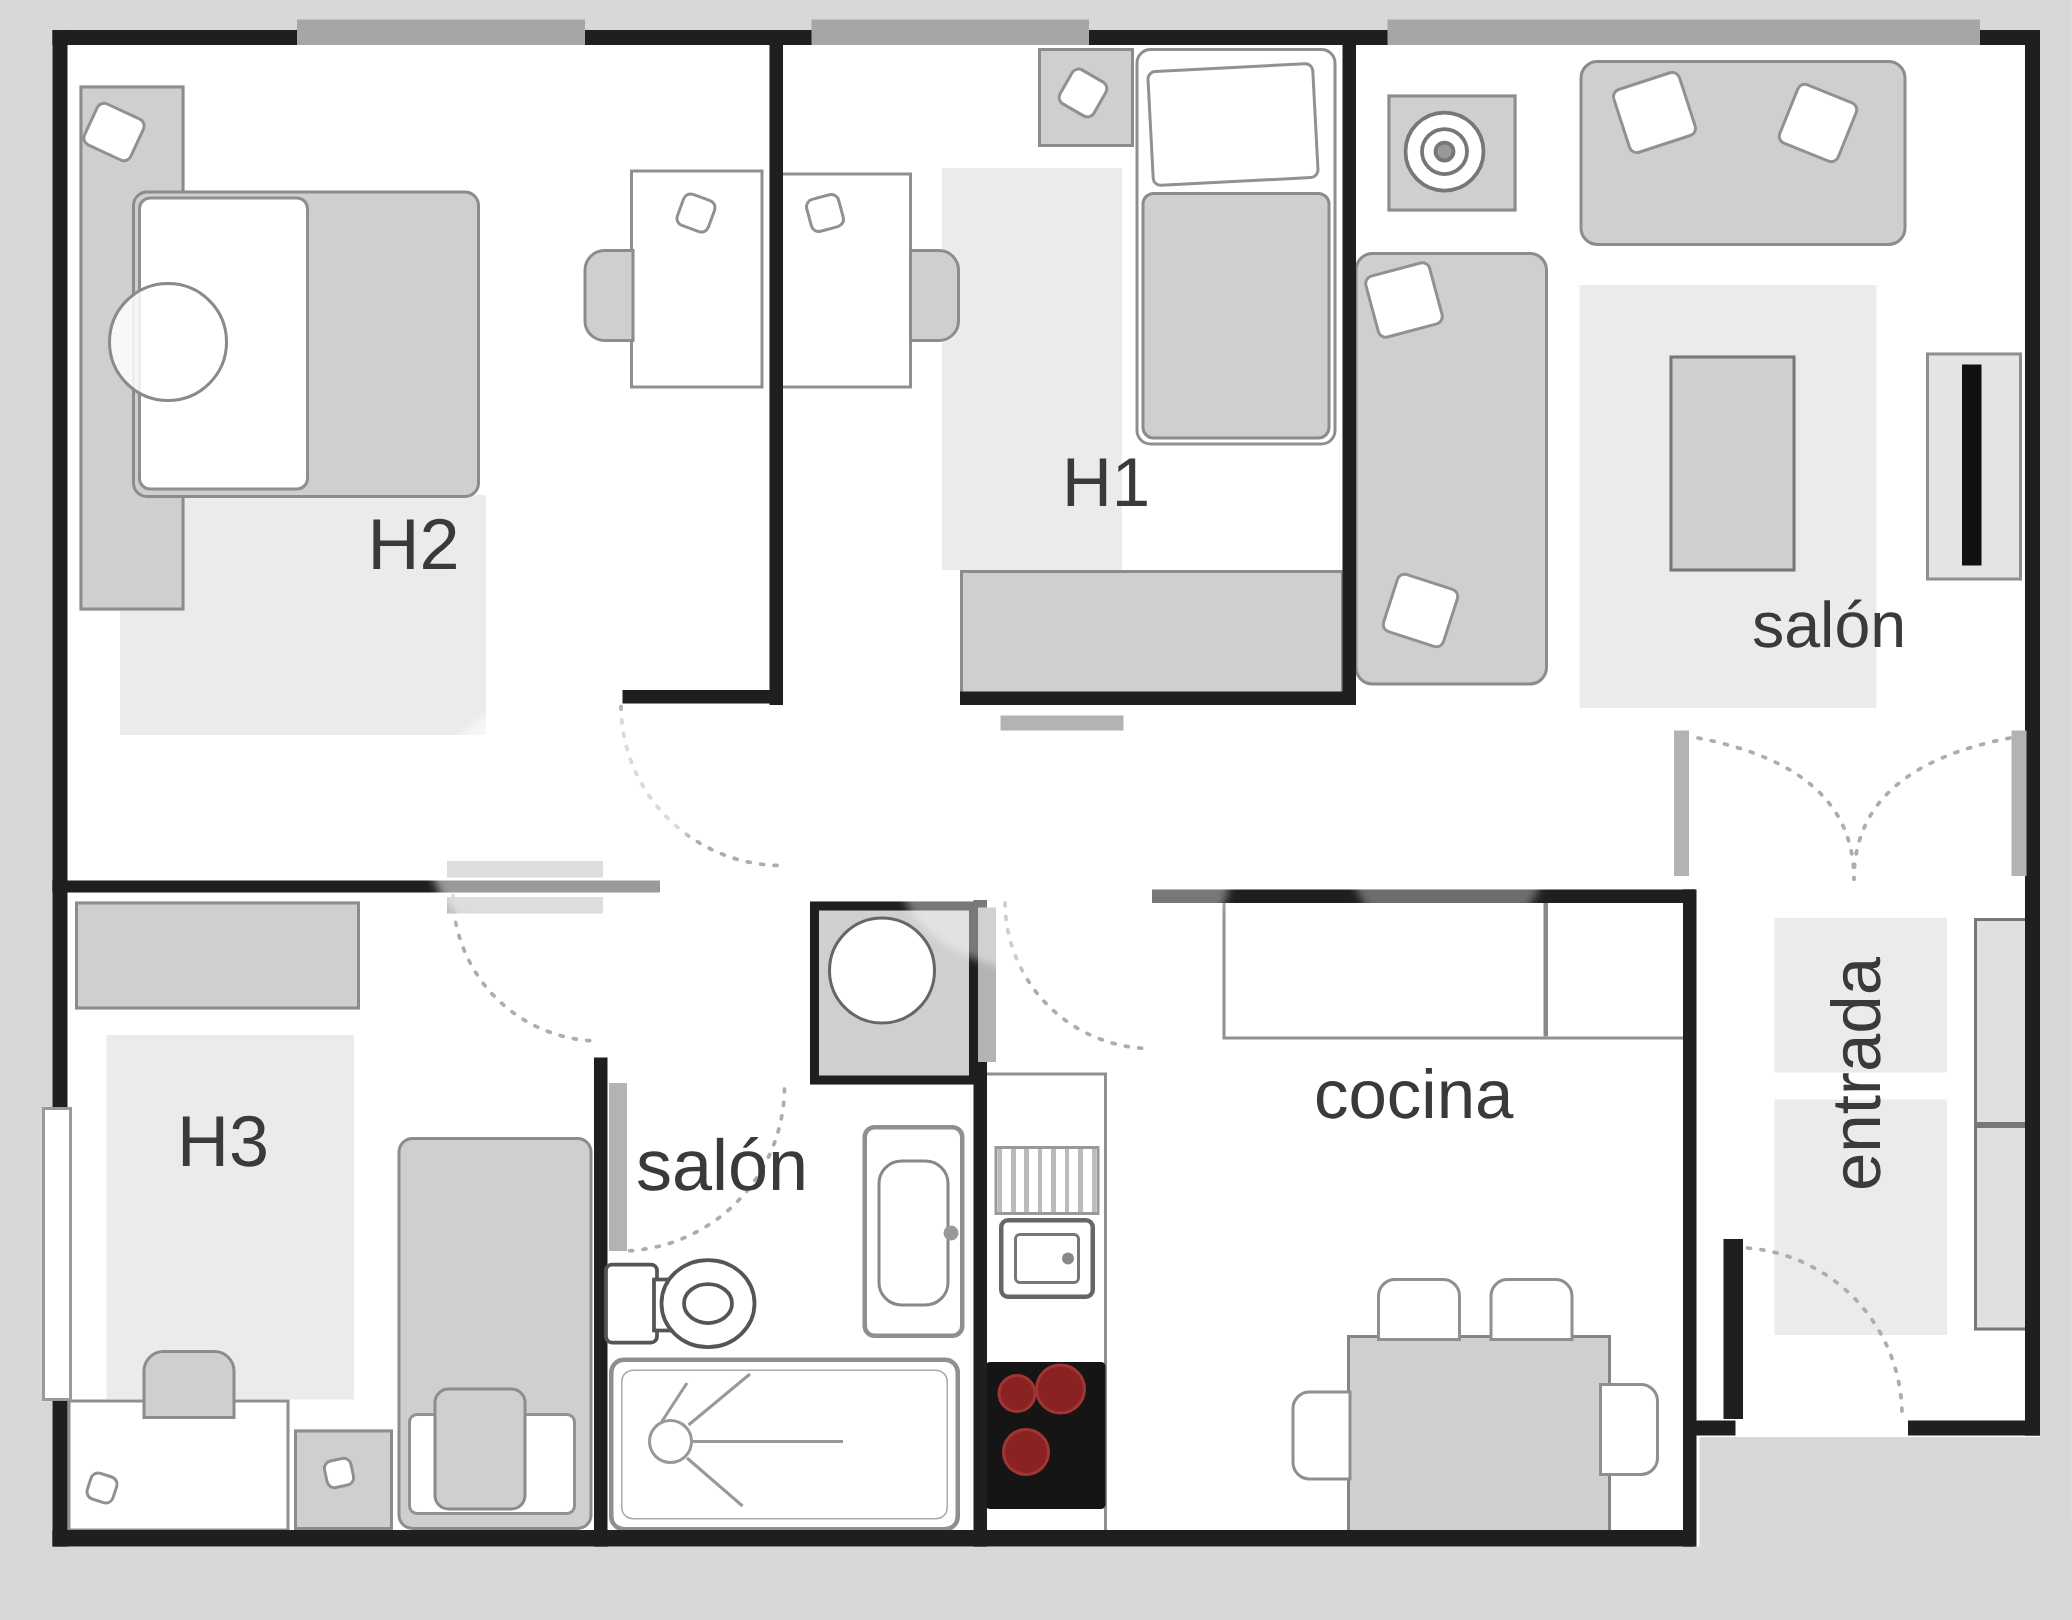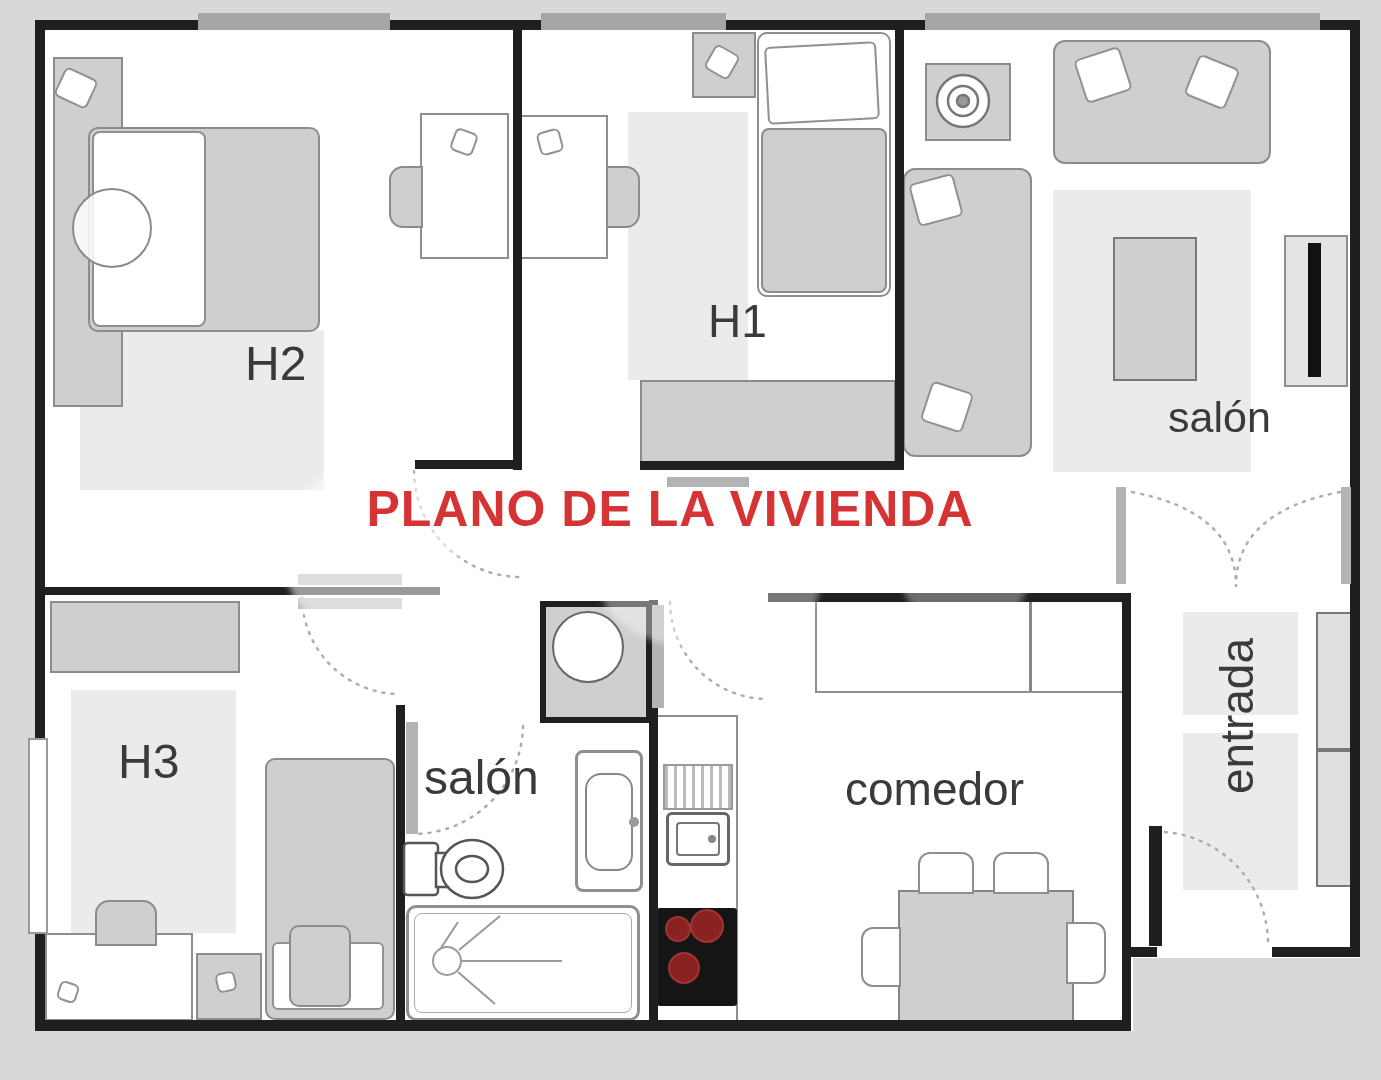--- a/index.html
+++ b/index.html
@@ -170,22 +170,21 @@
       <circle cx="707" cy="926" r="16"></circle>
       <circle cx="684" cy="968" r="15"></circle>
     </g>
   </svg>
 
   <div class="abs lbl" style="left:245px;top:340px;font-size:48px;">H2</div>
   <div class="abs lbl" style="left:708px;top:298px;">H1</div>
   <div class="abs lbl" style="left:118px;top:738px;font-size:48px;">H3</div>
   <div class="abs lbl" style="left:1168px;top:396px;font-size:43px;">salón</div>
   <div class="abs lbl" style="left:424px;top:754px;font-size:48px;">salón</div>
-  <div class="abs lbl" style="left:845px;top:766px;">comedor</div>
+  <div class="abs lbl" style="left:876px;top:706px;">cocina</div>
   <div class="abs lbl" style="left:1237px;top:716px;transform:translate(-50%,-50%) rotate(-90deg);">entrada</div>
 
   <div class="blob" style="left:283px;top:463px;width:175px;height:180px;background:rgba(255,255,255,0.55);"></div>
   <div class="blob" style="left:600px;top:520px;width:220px;height:130px;background:rgba(255,255,255,0.4);"></div>
   <div class="blob" style="left:900px;top:515px;width:130px;height:115px;background:rgba(255,255,255,0.35);"></div>
 
-  <div class="red" style="top:484px;">PLANO DE LA VIVIENDA</div>
 
 </div>
 
 </body></html>

